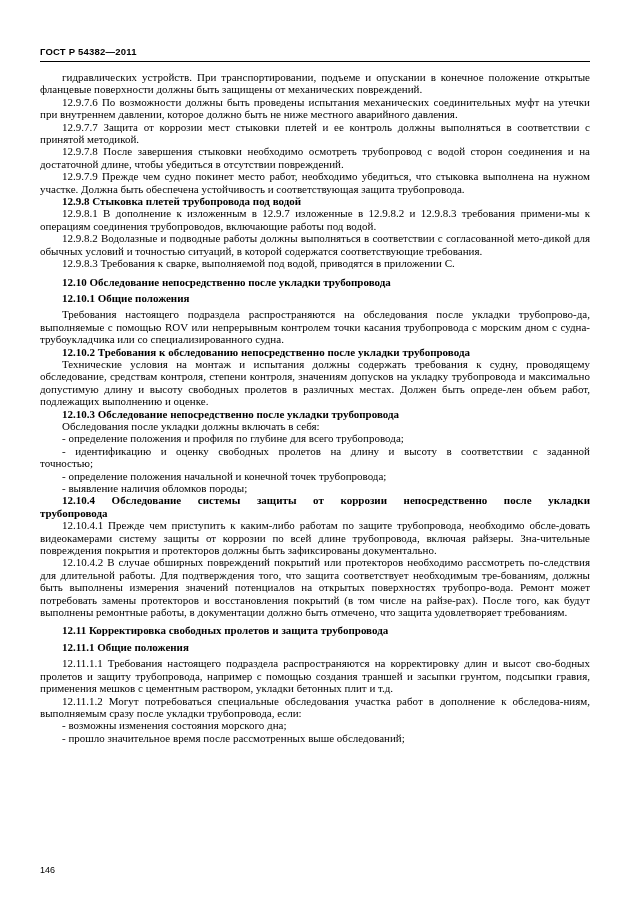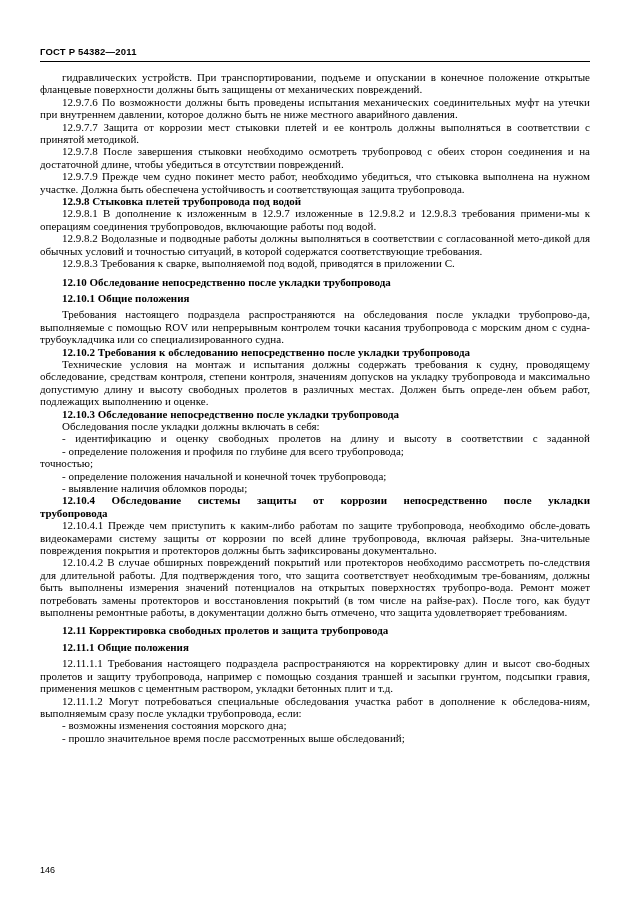--- a/index.html
+++ b/index.html
@@ -77,38 +77,38 @@
 
 <div class="page">
 
   <div class="header">ГОСТ Р 54382—2011</div>
   <hr class="rule">
 
   <div class="body">
     <p class="ind">гидравлических устройств. При транспортировании, подъеме и опускании в конечное положение открытые фланцевые поверхности должны быть защищены от механических повреждений.</p>
     <p class="ind">12.9.7.6 По возможности должны быть проведены испытания механических соединительных муфт на утечки при внутреннем давлении, которое должно быть не ниже местного аварийного давления.</p>
     <p class="ind">12.9.7.7 Защита от коррозии мест стыковки плетей и ее контроль должны выполняться в соответствии с принятой методикой.</p>
-    <p class="ind">12.9.7.8 После завершения стыковки необходимо осмотреть трубопровод с обеих сторон соединения и на достаточной длине, чтобы убедиться в отсутствии повреждений.</p>
+    <p class="ind">12.9.7.8 После завершения стыковки необходимо осмотреть трубопровод с водой сторон соединения и на достаточной длине, чтобы убедиться в отсутствии повреждений.</p>
     <p class="ind">12.9.7.9 Прежде чем судно покинет место работ, необходимо убедиться, что стыковка выполнена на нужном участке. Должна быть обеспечена устойчивость и соответствующая защита трубопровода.</p>
     <p class="ind b">12.9.8 Стыковка плетей трубопровода под водой</p>
     <p class="ind">12.9.8.1 В дополнение к изложенным в 12.9.7  изложенные в 12.9.8.2 и 12.9.8.3 требования примени-мы к операциям соединения трубопроводов, включающие работы под водой.</p>
     <p class="ind">12.9.8.2 Водолазные и подводные работы должны выполняться в соответствии с согласованной мето-дикой для обычных условий и точностью ситуаций, в которой содержатся соответствующие требования.</p>
     <p class="ind">12.9.8.3 Требования к сварке, выполняемой под водой, приводятся в приложении С.</p>
     <div class="spacer"></div>
     <p class="ind b">12.10 Обследование непосредственно после укладки трубопровода</p>
     <div class="spacer-s"></div>
     <p class="ind b">12.10.1 Общие положения</p>
     <div class="spacer-s"></div>
     <p class="ind">Требования настоящего подраздела распространяются на обследования после укладки трубопрово-да, выполняемые с помощью ROV или непрерывным контролем точки касания трубопровода с морским дном с судна-трубоукладчика или со специализированного судна.</p>
     <p class="ind b">12.10.2 Требования к обследованию непосредственно после укладки трубопровода</p>
     <p class="ind">Технические условия на монтаж и испытания должны содержать требования к судну, проводящему обследование, средствам контроля, степени контроля, значениям допусков на укладку трубопровода и максимально допустимую длину и высоту свободных пролетов в различных местах. Должен быть опреде-лен объем работ, подлежащих выполнению и оценке.</p>
     <p class="ind b">12.10.3 Обследование непосредственно после укладки трубопровода</p>
     <p class="ind">Обследования после укладки должны включать в себя:</p>
+    <p class="dash">- определение положения и профиля по глубине для всего трубопровода;</p>
     <p class="dash justify-spread">- идентификацию и оценку  свободных  пролетов  на  длину и высоту в соответствии с заданной</p>
-    <p class="dash">- определение положения и профиля по глубине для всего трубопровода;</p>
     <p>точностью;</p>
     <p class="dash">- определение положения начальной и конечной точек трубопровода;</p>
     <p class="dash">- выявление наличия обломков породы;</p>
     <p class="ind b justify-spread">12.10.4 Обследование  системы  защиты  от  коррозии  непосредственно  после  укладки</p>
     <p class="b">трубопровода</p>
     <p class="ind">12.10.4.1 Прежде чем приступить к каким-либо работам по защите трубопровода, необходимо обсле-довать видеокамерами систему защиты от коррозии по всей длине трубопровода, включая райзеры. Зна-чительные повреждения покрытия и протекторов должны быть зафиксированы документально.</p>
     <p class="ind">12.10.4.2 В случае обширных повреждений покрытий или протекторов необходимо рассмотреть по-следствия для длительной работы. Для подтверждения того, что защита соответствует необходимым тре-бованиям, должны быть выполнены измерения значений потенциалов на открытых поверхностях трубопро-вода. Ремонт может потребовать замены протекторов и восстановления покрытий (в том числе на райзе-рах). После того, как будут выполнены ремонтные работы, в документации должно быть отмечено, что защита удовлетворяет требованиям.</p>
     <div class="spacer"></div>
     <p class="ind b">12.11 Корректировка свободных пролетов и защита трубопровода</p>
     <div class="spacer-s"></div>

